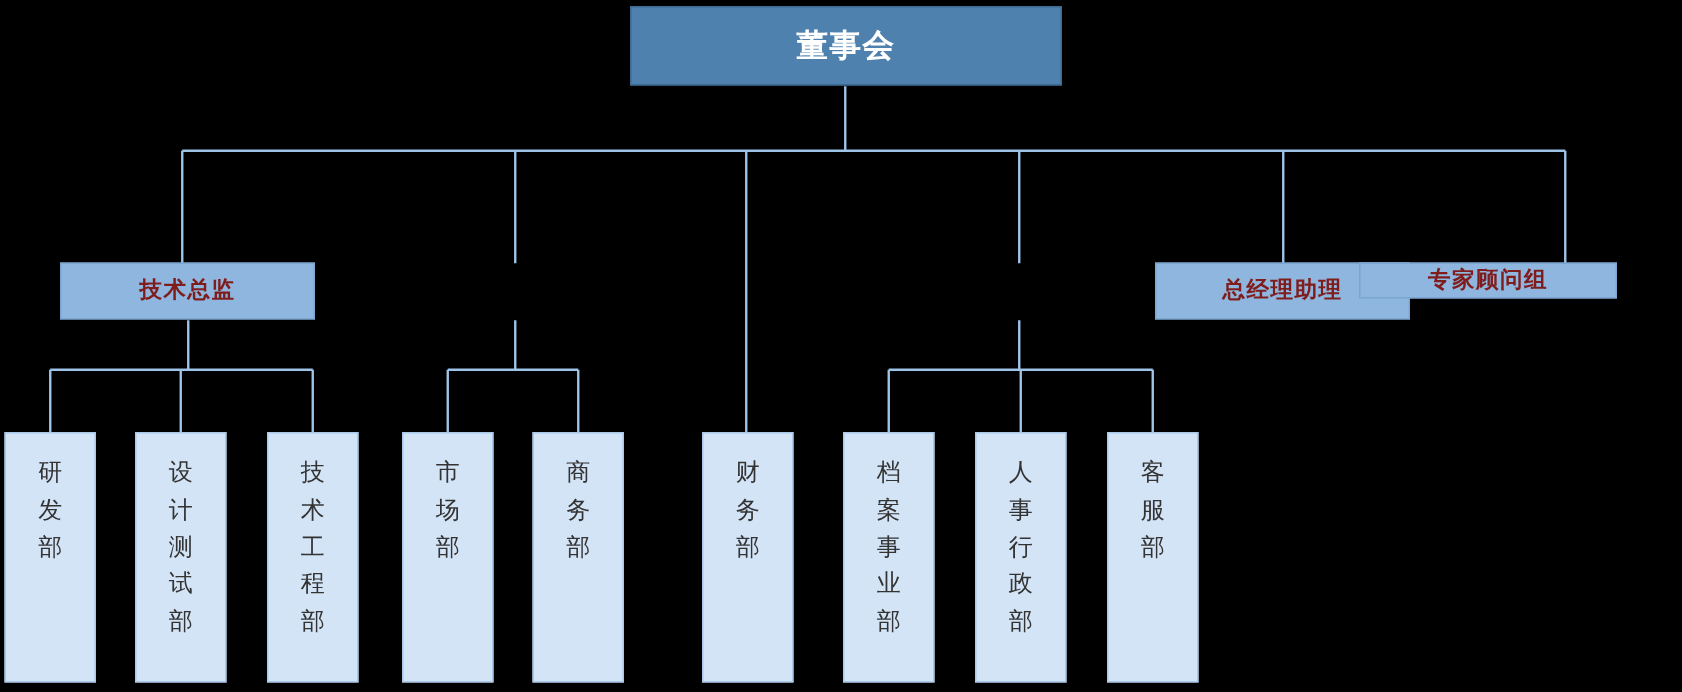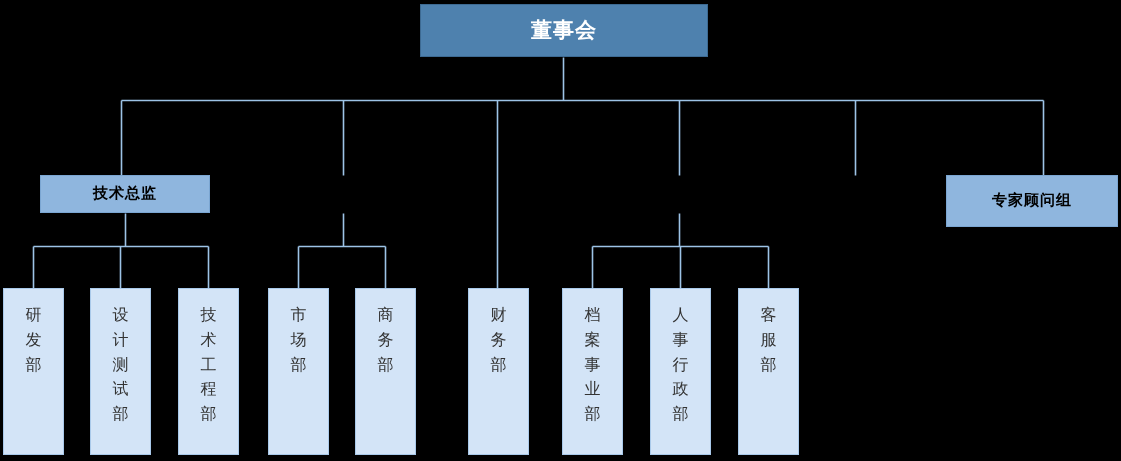--- a/index.html
+++ b/index.html
@@ -24,21 +24,21 @@
     background:#4E81AE;
     border:1px solid #3d6a92;
     color:#ffffff;
     font-weight:bold;
     font-size:21px;
     letter-spacing:1px;
   }
   .lv2{
     background:#8FB6DE;
     border:1px solid #7ba6d2;
-    color:#000000;
+    color:#7f1d1d;
     font-weight:bold;
     font-size:15px;
     letter-spacing:1px;
   }
   .lv3{
     background:#D3E4F7;
     border:1px solid #a9c9ea;
     color:#333333;
     font-weight:normal;
     font-size:16px;
@@ -83,21 +83,24 @@
       <line x1="768.5" y1="246.5" x2="768.5" y2="288.5" stroke="#9DC3E6" stroke-width="1.6"></line>
     </svg>
 
   <div class="node lv1" style="left:420px;top:4px;width:288px;height:53px;">
     <span>董事会</span>
   </div>
 
   <div class="node lv2" style="left:40px;top:175px;width:170px;height:38px;">
     <span>技术总监</span>
   </div>
-  <div class="node lv2" style="left:946px;top:175px;width:172px;height:52px;">
+  <div class="node lv2" style="left:770px;top:175px;width:170px;height:38px;">
+    <span>总经理助理</span>
+  </div>
+  <div class="node lv2" style="left:906px;top:175px;width:172px;height:24px;">
     <span>专家顾问组</span>
   </div>
 
   <div class="node lv3" style="left:3px;top:288px;width:61px;height:167px;">
     <span class="vtext" style="white-space: pre-line;">研
 发
 部</span>
   </div>
   <div class="node lv3" style="left:90px;top:288px;width:61px;height:167px;">
     <span class="vtext" style="white-space: pre-line;">设

